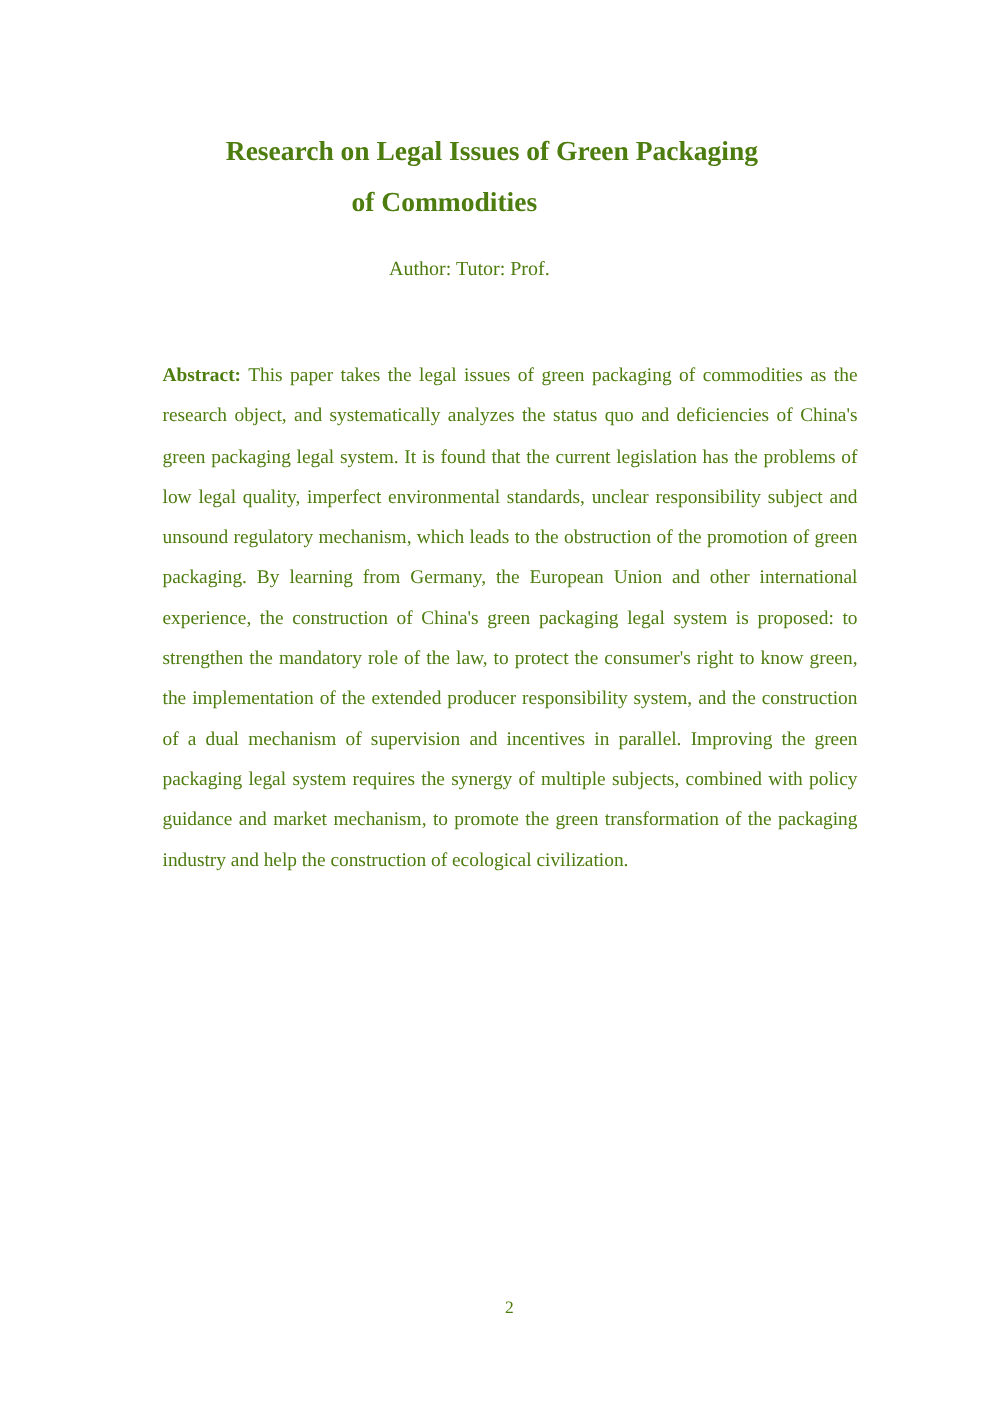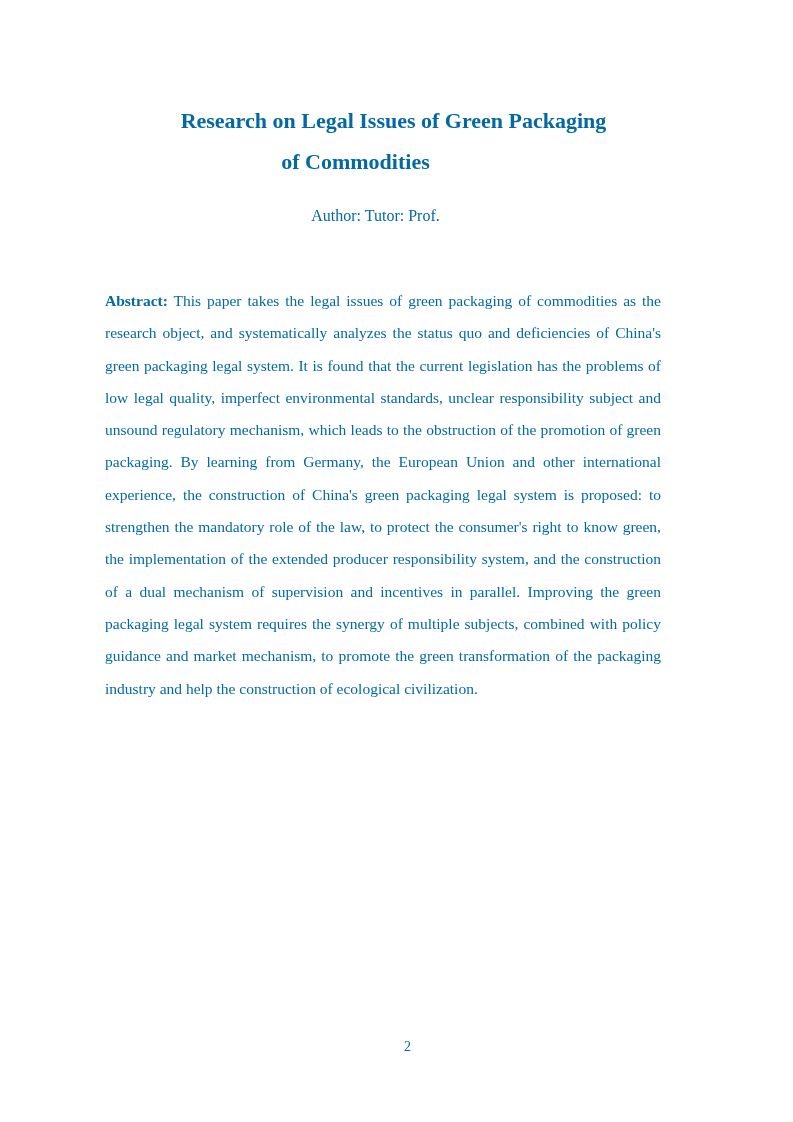--- a/index.html
+++ b/index.html
@@ -5,21 +5,21 @@
   html, body {
     margin: 0;
     padding: 0;
     background: #ffffff;
   }
   .page {
     position: relative;
     width: 793px;
     height: 1122px;
     background: #ffffff;
-    color: #0369a1;
+    color: #4d7c0f;
     font-family: "Liberation Serif", "DejaVu Serif", serif;
     overflow: hidden;
   }
   .center-line {
     position: absolute;
     left: 0;
     width: 100%;
     text-align: center;
     white-space: nowrap;
   }
@@ -38,21 +38,21 @@
   .meta {
     font-size: 16px;
     line-height: 16px;
   }
   #author-line { top: 208px; }
   #author-line > span { left: -21px; }
   #affiliation-line { top: 220px; }
   #affiliation-line > span { left: -24px; }
   .content {
     position: absolute;
-    left: 105px;
+    left: 130px;
     top: 285px;
     width: 556px;
     font-size: 15.5px;
     line-height: 32.3px;
   }
   .content p {
     margin: 0;
     padding: 0;
   }
   .abstract {

